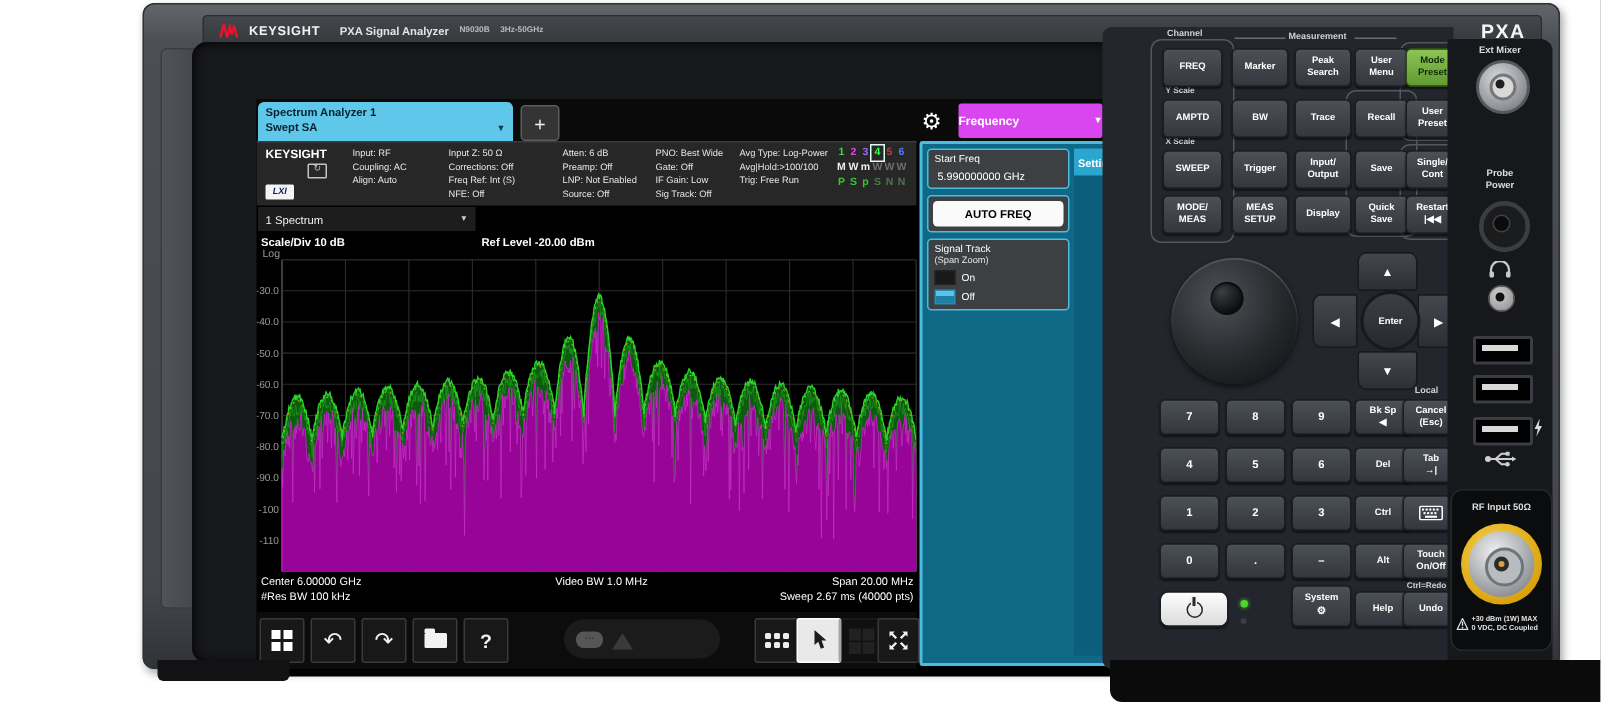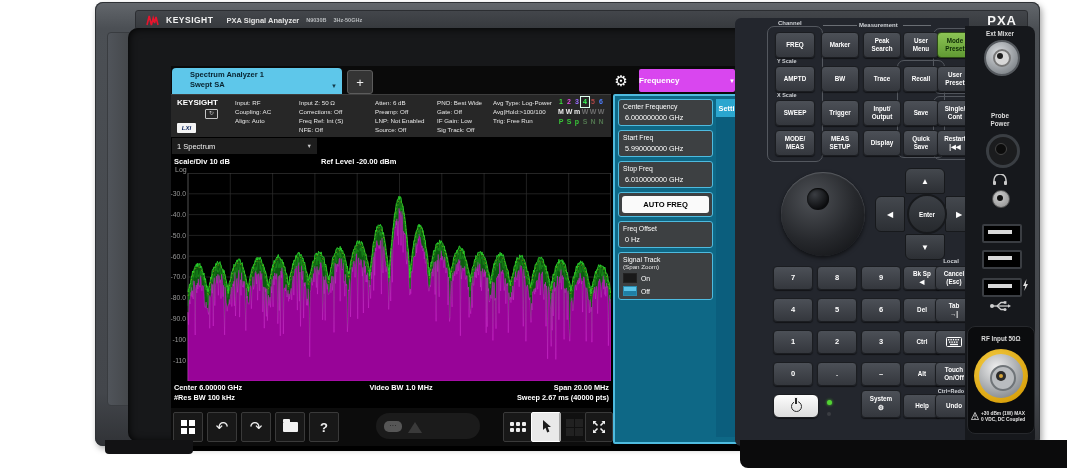--- a/index.html
+++ b/index.html
@@ -14,21 +14,21 @@
     border:1px solid #2b2d31;border-radius:3px;display:flex;align-items:center;padding:0 10px;gap:7px;box-sizing:border-box;}
   .brand-txt{color:#f2f2f2;font-size:8.5px;font-weight:bold;letter-spacing:.5px;}
   .prod-txt{color:#e4e4e4;font-size:7.5px;font-weight:bold;margin-left:6px;}
   .small-txt{color:#b9bcbf;font-size:5.5px;font-weight:bold;}
   .pxa-badge{margin-left:auto;color:#f5f5f5;font-size:13px;font-weight:bold;letter-spacing:1px;}
   
   .bezel{position:absolute;left:33px;top:26px;width:622px;height:414px;background:#17181a;border-radius:10px;box-shadow:inset 0 0 8px #000;}
   .lcd{position:absolute;left:43px;top:38px;width:588px;height:385px;background:#000;overflow:hidden;}
   .tabbar{position:absolute;left:0;top:0;width:588px;height:28px;background:#0a0a0a;}
   .meas-tab{position:absolute;left:1px;top:2px;width:170px;height:26px;background:#5ec7ea;border-radius:4px 4px 0 0;
-    color:#07222e;font-size:7.5px;font-weight:bold;line-height:1.3;padding:2px 18px;box-sizing:border-box;}
+    color:#07222e;font-size:7.5px;font-weight:bold;line-height:1.3;padding:2px 5px;box-sizing:border-box;}
   .meas-tab .dd{position:absolute;right:5px;bottom:3px;font-size:6px;color:#143a49;}
   .add-tab{position:absolute;left:176px;top:4px;width:24px;height:22px;background:#343434;border:1px solid #5c5c5c;border-radius:3px;
     color:#eee;font-size:13px;display:flex;align-items:center;justify-content:center;}
   .gear-btn{position:absolute;left:438px;top:3px;width:24px;height:23px;color:#fff;font-size:15px;display:flex;align-items:center;justify-content:center;}
   .freq-dd{position:absolute;left:468px;top:3px;width:96px;height:23px;background:#d946ef;border-radius:2px;color:#fff;
     font-size:8px;font-weight:bold;display:flex;align-items:center;justify-content:space-between;gap:8px;}
   .freq-dd .dd{font-size:6px;}
   .spin-tile{position:absolute;left:568px;top:3px;width:19px;height:23px;background:#101c10;border:1px solid #274027;display:flex;align-items:center;justify-content:center;}
   .infobar{position:absolute;left:0;top:28px;width:440px;height:42px;background:#272727;border-top:1px solid #3d3d3d;color:#e6e6e6;}
   .ib-col{position:absolute;top:3px;font-size:6.2px;line-height:9px;white-space:nowrap;}
@@ -41,21 +41,21 @@
   .t1{color:#3ddc3d}.t2{color:#e046e0}.t3{color:#9a6cff}.t4{color:#35ff55;outline:1px solid #dfe;}
   .t5{color:#b04545}.t6{color:#4d7dff}
   .w-b{color:#ececec}.w-d{color:#6f6f6f}.g-b{color:#38c538}.g-d{color:#51744f}
   .trace-sel{position:absolute;left:1px;top:72px;width:145px;height:16px;background:#1d1d1d;color:#f0f0f0;font-size:7.5px;
     display:flex;align-items:center;padding:0 5px;justify-content:space-between;box-sizing:border-box;}
   .trace-sel .dd{font-size:5.5px;color:#ccc;}
   .scale-lbl{position:absolute;left:3px;top:91px;color:#fff;font-size:7.5px;font-weight:bold;}
   .ref-lbl{position:absolute;left:150px;top:91px;width:170px;text-align:left;color:#fff;font-size:7.5px;font-weight:bold;}
   .log-lbl{position:absolute;left:4px;top:100px;color:#9a9a9a;font-size:7px;}
   .plot{position:absolute;left:0;top:107px;width:440px;height:208px;}
-  .ft{position:absolute;color:#fff;font-size:7.3px;font-weight:bold;white-space:nowrap;}
+  .ft{position:absolute;color:#fff;font-size:7.3px;font-weight:normal;white-space:nowrap;}
   .toolbar{position:absolute;left:0;top:342px;width:440px;height:38px;background:#0c0c0c;}
   .tb{position:absolute;top:4px;width:28px;height:28px;background:#181818;border:1px solid #3a3a3a;border-radius:2px;
     display:flex;align-items:center;justify-content:center;color:#f0f0f0;}
   .tb.dim{opacity:.38;}
   .tb.active{background:#e9e9e9;border-color:#fff;}
   .win-ic{display:grid;grid-template-columns:6px 6px;grid-template-rows:6px 6px;gap:1.5px;}
   .win-ic i{background:#fff;}
   .folder-ic{width:15px;height:10px;background:#f2f2f2;border-radius:1px;position:relative;}
   .folder-ic::before{content:"";position:absolute;left:0;top:-3px;width:7px;height:3px;background:#f2f2f2;border-radius:1px 1px 0 0;}
   .bubble-tray{position:absolute;left:205px;top:5px;width:104px;height:26px;background:#1b1b1b;border-radius:13px;display:flex;align-items:center;padding-left:8px;gap:6px;box-sizing:border-box;}
@@ -323,37 +323,25 @@
             </svg>
           </div>
         </div>
 
         <div class="menu">
           <div class="set-col">
             <div class="set-tab">Settings</div>
           </div>
           <div class="menu-col">
             <div class="mbox">
-              <div class="mlabel">Center Frequency</div>
-              <div class="mval">6.000000000 GHz</div>
-            </div>
-            <div class="mbox">
               <div class="mlabel">Start Freq</div>
               <div class="mval">5.990000000 GHz</div>
             </div>
-            <div class="mbox">
-              <div class="mlabel">Stop Freq</div>
-              <div class="mval">6.010000000 GHz</div>
-            </div>
             <div class="mbox" style="padding:2px;">
               <div class="btn-white">AUTO FREQ</div>
-            </div>
-            <div class="mbox">
-              <div class="mlabel">Freq Offset</div>
-              <div class="mval">0 Hz</div>
             </div>
             <div class="mbox">
               <div class="mlabel">Signal Track</div>
               <div class="msub">(Span Zoom)</div>
               <div class="tglrow">
                 <span class="tgl"></span>
                 <span>On</span>
               </div>
               <div class="tglrow">
                 <span class="tgl on"></span>

